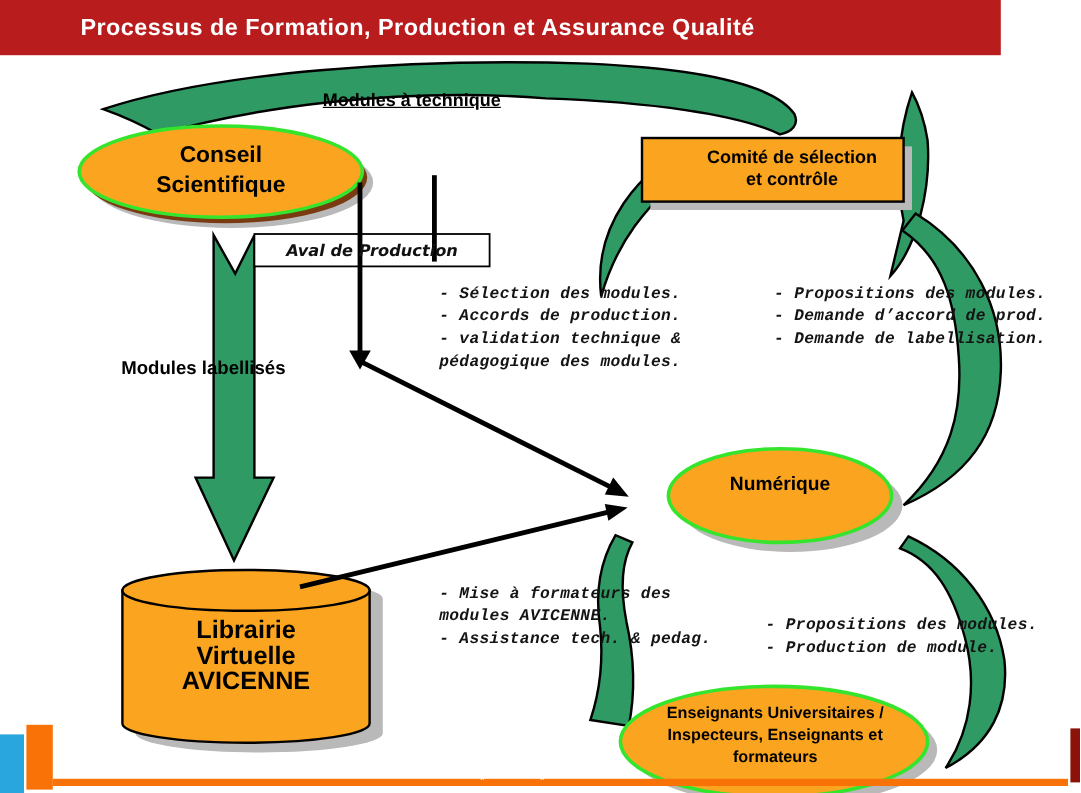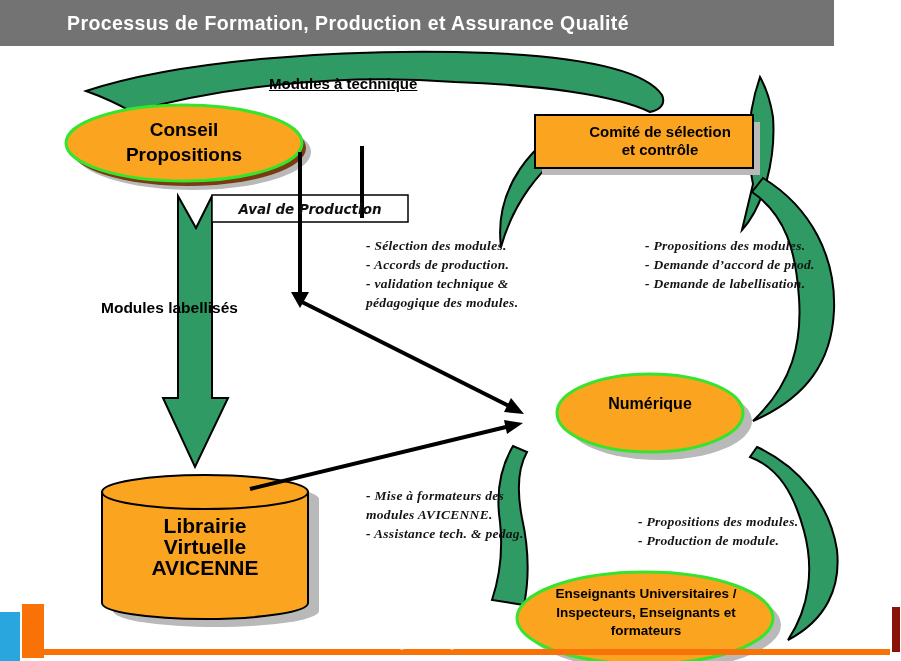--- a/index.html
+++ b/index.html
@@ -1,28 +1,28 @@
 <!DOCTYPE html>
 <html><head>
 <meta charset="utf-8">
 <style>
   html,body{margin:0;padding:0;background:#fff;}
   #slide{position:relative;width:901px;height:661px;background:#ffffff;overflow:hidden;
          font-family:"Liberation Sans",sans-serif;}
   
-  #header{position:absolute;left:0;top:0;width:834px;height:46px;background:#737373;}
+  #header{position:absolute;left:0;top:0;width:834px;height:46px;background:#b91c1c;}
   #header .t{position:absolute;left:67px;top:0;line-height:46px;color:#ffffff;
              font-size:19.5px;font-weight:bold;letter-spacing:.4px;white-space:nowrap;}
   
   #diag{position:absolute;left:0;top:0;width:901px;height:661px;}
   
   .abs{position:absolute;white-space:nowrap;}
   .bold-label{font-weight:bold;color:#000;font-size:15px;}
   .node-label{font-weight:bold;color:#000;text-align:center;}
-  .note{font-family:Liberation Serif, serif;font-style:italic;font-weight:bold;
+  .note{font-family:Liberation Mono, monospace;font-style:italic;font-weight:bold;
         font-size:13.5px;letter-spacing:.3px;color:#141414;line-height:19px;}
   .aval{font-family:"DejaVu Sans",sans-serif;font-style:italic;font-weight:bold;
         font-size:13.5px;color:#111;}
   
   #footer-line{position:absolute;left:44px;top:649px;width:846px;height:6px;background:#F97208;}
   #footer-blue{position:absolute;left:0;top:612px;width:20px;height:49px;background:#2AA6DF;}
   #footer-orange{position:absolute;left:22px;top:604px;width:22px;height:54px;background:#F97208;}
   #footer-maroon{position:absolute;left:892px;top:607px;width:8px;height:45px;background:#8B1208;}
   .footer-mark{position:absolute;top:646px;color:#ffffff;font-size:8px;font-weight:bold;line-height:10px;}
 </style>
@@ -82,21 +82,21 @@
     <polygon points="524,414 504,412 511,398" fill="#000"></polygon>
     <line x1="362" y1="146" x2="362" y2="218" stroke="#000" stroke-width="4"></line>
     <line x1="250" y1="489" x2="506" y2="427" stroke="#000" stroke-width="4"></line>
     <polygon points="523,423 507,434 504,420" fill="#000"></polygon>
   </svg>
 
   <div class="abs bold-label" style="left:269px;top:75px;text-decoration:underline;">Modules à technique</div>
 
   <div class="abs node-label" style="left:74px;top:117px;width:220px;font-size:19px;line-height:25px;">
     <div>Conseil</div>
-    <div>Propositions</div>
+    <div>Scientifique</div>
   </div>
 
   <div class="abs node-label" style="left:535px;top:123px;width:250px;font-size:15px;line-height:18px;">
     <div>Comité de sélection</div>
     <div>et contrôle</div>
   </div>
 
   <div class="abs aval" style="left:212px;top:201px;width:196px;text-align:center;">Aval de Production</div>
 
   <div class="abs note" style="left:366px;top:236px;">

